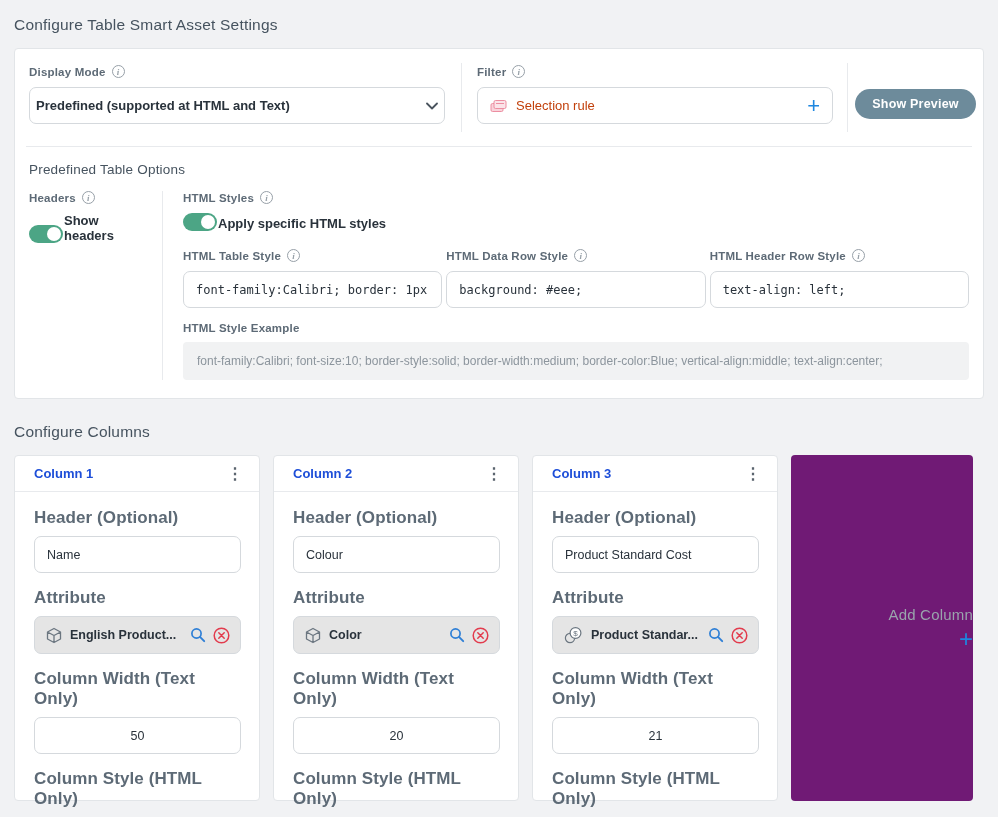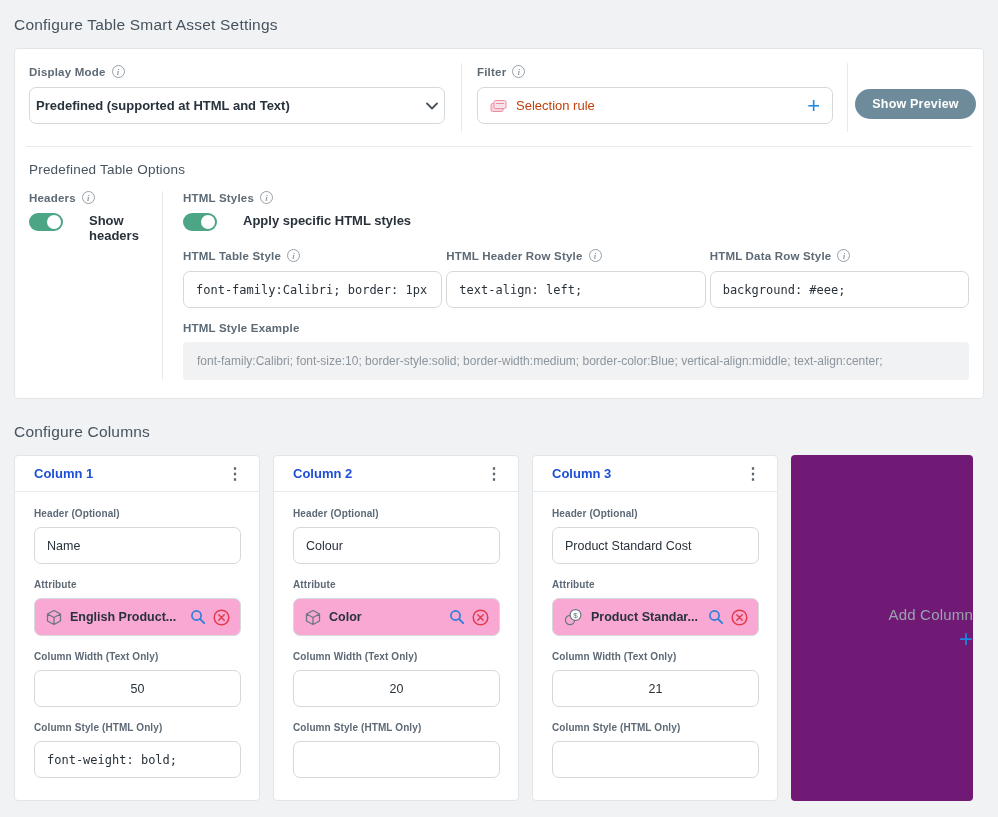--- a/index.html
+++ b/index.html
@@ -62,21 +62,21 @@
   .hdiv { height:1px; background:#e8eaed; margin:0 11px; }
 
   
   .options-wrap { padding:15px 14px 18px 14px; }
   .options-heading { font-size:13.5px; font-weight:500; color:#46535f; margin-bottom:14px; letter-spacing:.2px; }
   .options-cols { display:flex; align-items:stretch; }
   .headers-col { width:133px; flex:0 0 auto; padding-right:10px; }
   .vdiv2 { width:1px; background:#e8eaed; flex:0 0 auto; }
   .styles-col { flex:1; padding-left:20px; }
 
-  .toggle-row { display:flex; align-items:flex-start; gap:26px; margin-top:4px; }
+  .toggle-row { display:flex; align-items:flex-end; gap:1px; margin-top:4px; }
   .toggle {
     width:34px; height:18px; border-radius:9px; background:#4ca585;
     position:relative; cursor:pointer; flex:0 0 auto;
   }
   .toggle .knob {
     position:absolute; top:2px; right:2px; width:14px; height:14px;
     border-radius:50%; background:#fff;
   }
   .toggle-label { font-size:13px; font-weight:700; color:#29323b; }
 
@@ -103,27 +103,27 @@
     display:flex; flex-direction:column;
   }
   .col-card-header {
     height:36px; display:flex; align-items:center; justify-content:space-between;
     padding:0 12px 0 19px; border-bottom:1px solid #e8eaed; flex:0 0 auto;
   }
   .col-card-title { font-size:13px; font-weight:700; color:#1d4ed8;text-align:right; }
   .kebab-icon { color:#5a646e; font-size:16px; font-weight:700; cursor:pointer; line-height:1; padding:2px 4px; }
   .kebab-icon::after { content:"\22EE"; }
   .col-card-body { padding:16px 18px 0 19px; }
-  .col-field-label { font-size:10px; font-weight:700; color:#5d6a76; margin-bottom:8px; letter-spacing:.1px; }
+  .col-field-label { font-size:17px; font-weight:700; color:#5d6a76; margin-bottom:8px; letter-spacing:.1px; }
   .col-input { margin-bottom:15px; }
   .col-input.center { text-align:center; }
 
   .attr-box {
     border:1px solid #d5d9dd; border-radius:7px; height:38px;
-    display:flex; align-items:center; padding:0 10px 0 11px; margin-bottom:15px; background:#f9a8d4;
+    display:flex; align-items:center; padding:0 10px 0 11px; margin-bottom:15px; background:#e5e5e5;
   }
   .attr-text { flex:1; font-size:12.5px; font-weight:700; color:#29323b; margin-left:8px; white-space:nowrap; overflow:hidden; }
   .attr-box svg { flex:0 0 auto; }
   .search-icon, .remove-icon { cursor:pointer; margin-left:7px; }
 
   .add-panel {
     width:182px; flex:0 0 auto; background:#701a75; border-radius:4px; height:346px;
     display:flex; flex-direction:column; align-items:flex-end; justify-content:center;
     gap:4px; cursor:pointer;
   }
@@ -216,31 +216,31 @@
           <div class="styles-inputs-row">
             <div class="style-field">
               <div class="field-label-row">
                 <span class="field-label">HTML Table Style</span>
                 <span class="info-icon"></span>
               </div>
               <input class="text-input mono" value="font-family:Calibri; border: 1px s…" style="">
             </div>
             <div class="style-field">
               <div class="field-label-row">
+                <span class="field-label">HTML Data Row Style</span>
+                <span class="info-icon"></span>
+              </div>
+              <input class="text-input mono" value="background: #eee;" style="">
+            </div>
+            <div class="style-field">
+              <div class="field-label-row">
                 <span class="field-label">HTML Header Row Style</span>
                 <span class="info-icon"></span>
               </div>
               <input class="text-input mono" value="text-align: left;" style="">
-            </div>
-            <div class="style-field">
-              <div class="field-label-row">
-                <span class="field-label">HTML Data Row Style</span>
-                <span class="info-icon"></span>
-              </div>
-              <input class="text-input mono" value="background: #eee;" style="">
             </div>
           </div>
 
           <div class="example-wrap">
             <div class="field-label-row" style="margin-bottom:0;">
               <span class="field-label">HTML Style Example</span>
             </div>
             <div class="example-box">font-family:Calibri; font-size:10; border-style:solid; border-width:medium; border-color:Blue; vertical-align:middle; text-align:center;</div>
           </div>
         </div>

